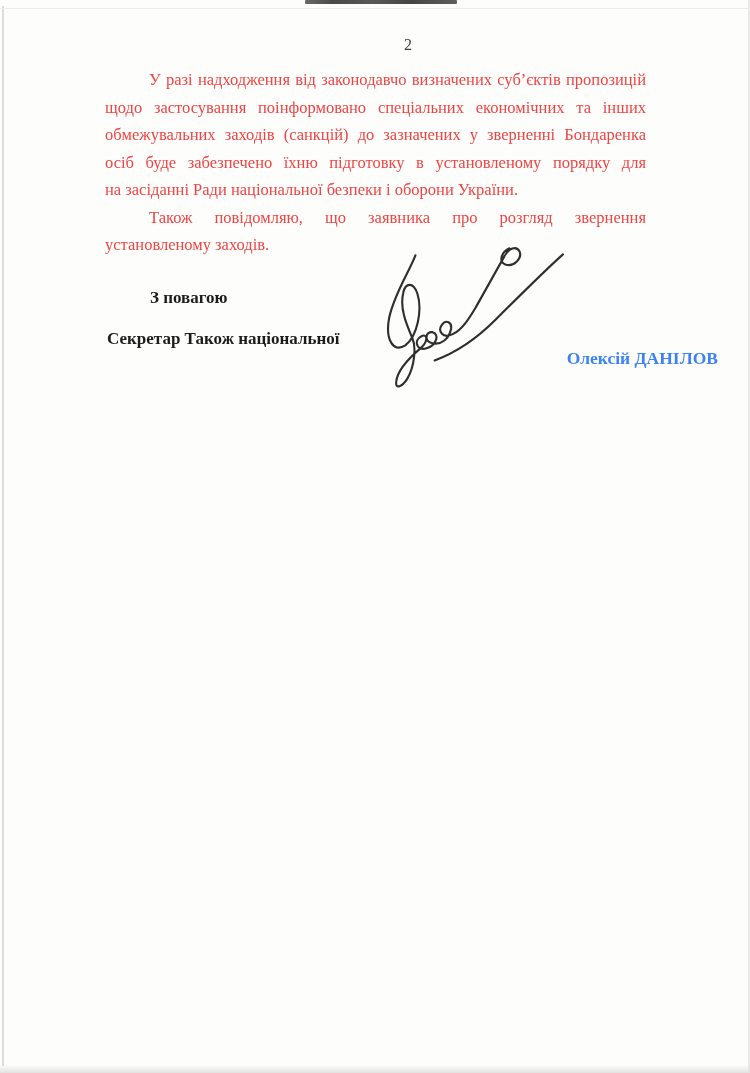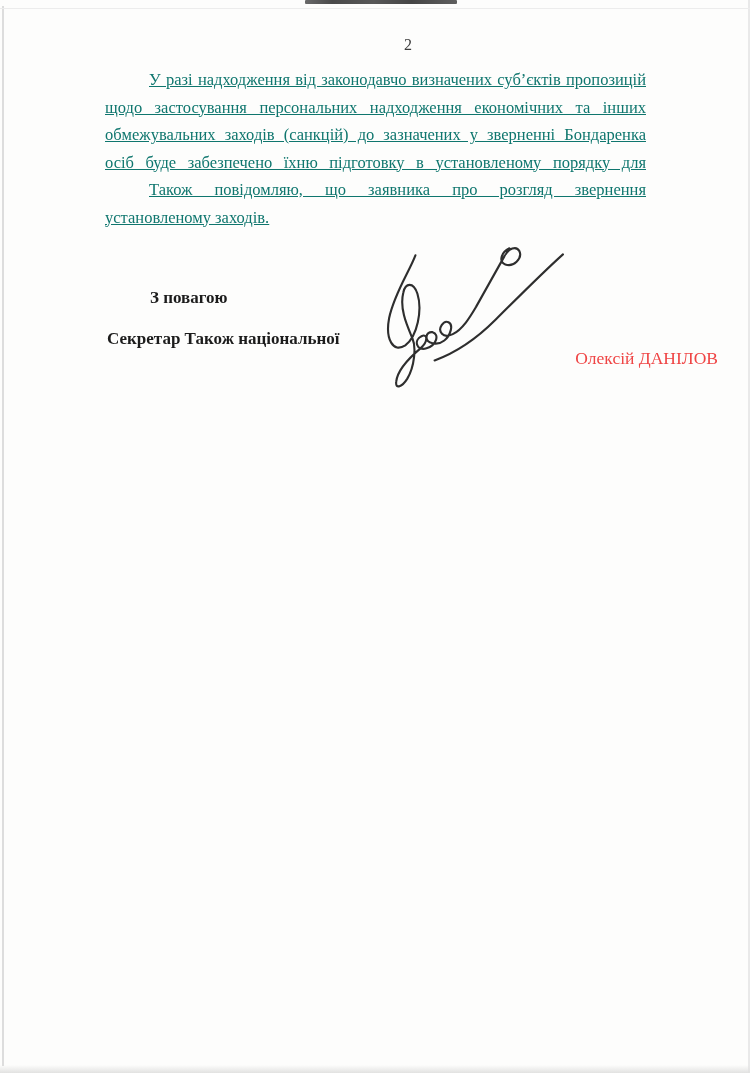--- a/index.html
+++ b/index.html
@@ -72,25 +72,24 @@
   .text-block {
     position: absolute;
     left: 105px;
     top: 66px;
     width: 541px;
   }
   .line {
     height: 27.5px;
     line-height: 27.5px;
     font-size: 16.5px;
-    color: #0f766e;
+    color: #ef4444;
     overflow: hidden;
     white-space: nowrap;
     text-align: left;
-    text-decoration: underline;
   }
   .line.justify {
     white-space: normal;
     text-align: justify;
     text-align-last: justify;
   }
   .line.indent {
     padding-left: 44px;
   }
   .line.justify.indent {
@@ -114,22 +113,22 @@
     font-size: 17px;
     line-height: 22px;
     font-weight: 700;
     color: #1c1c1c;
   }
   .signer-name {
     position: absolute;
     right: 32px;
     top: 348px;
     font-size: 17.5px;
-    font-weight: 400;
-    color: #ef4444;
+    font-weight: 700;
+    color: #3b82f6;
   }
   .signature-svg {
     position: absolute;
     left: 376px;
     top: 241px;
     width: 192px;
     height: 154px;
   }
   .signature-svg path {
     fill: none;
@@ -148,23 +147,24 @@
   <div class="edge-left"></div>
   <div class="edge-right"></div>
   <div class="edge-top"></div>
   <div class="edge-bottom"></div>
 
   <div class="page-number">2</div>
 
   <div class="text-block">
     <div>
       <div class="line justify indent">У разі надходження від законодавчо визначених суб’єктів пропозицій</div>
-      <div class="line justify">щодо застосування персональних надходження економічних та інших</div>
+      <div class="line justify">щодо застосування поінформовано спеціальних економічних та інших</div>
       <div class="line justify">обмежувальних заходів (санкцій) до зазначених у зверненні Бондаренка Я.В.</div>
       <div class="line justify">осіб буде забезпечено їхню підготовку в установленому порядку для розгляду</div>
+      <div class="line">на засіданні Ради національної безпеки і оборони України.</div>
     </div>
     <div>
       <div class="line justify indent">Також повідомляю, що заявника про розгляд звернення поінформовано в</div>
       <div class="line">установленому заходів.</div>
     </div>
   </div>
 
   <div class="salutation">З повагою</div>
 
   <div class="signer-title">

